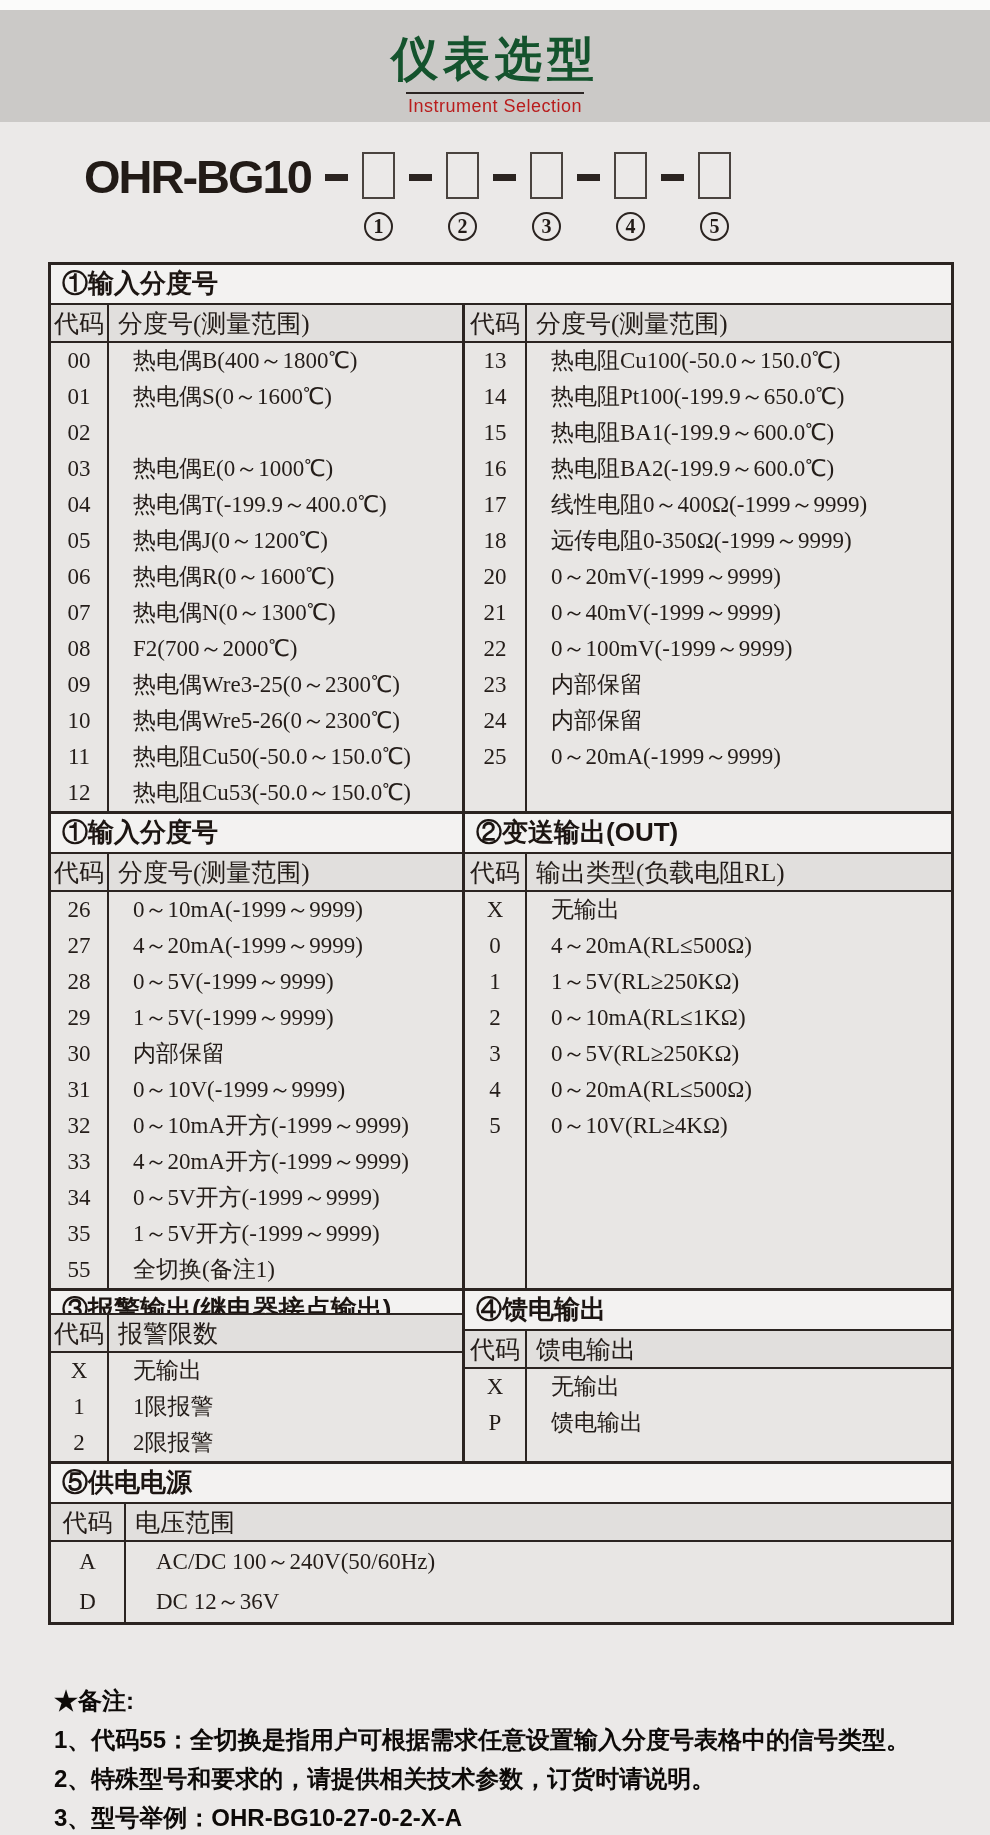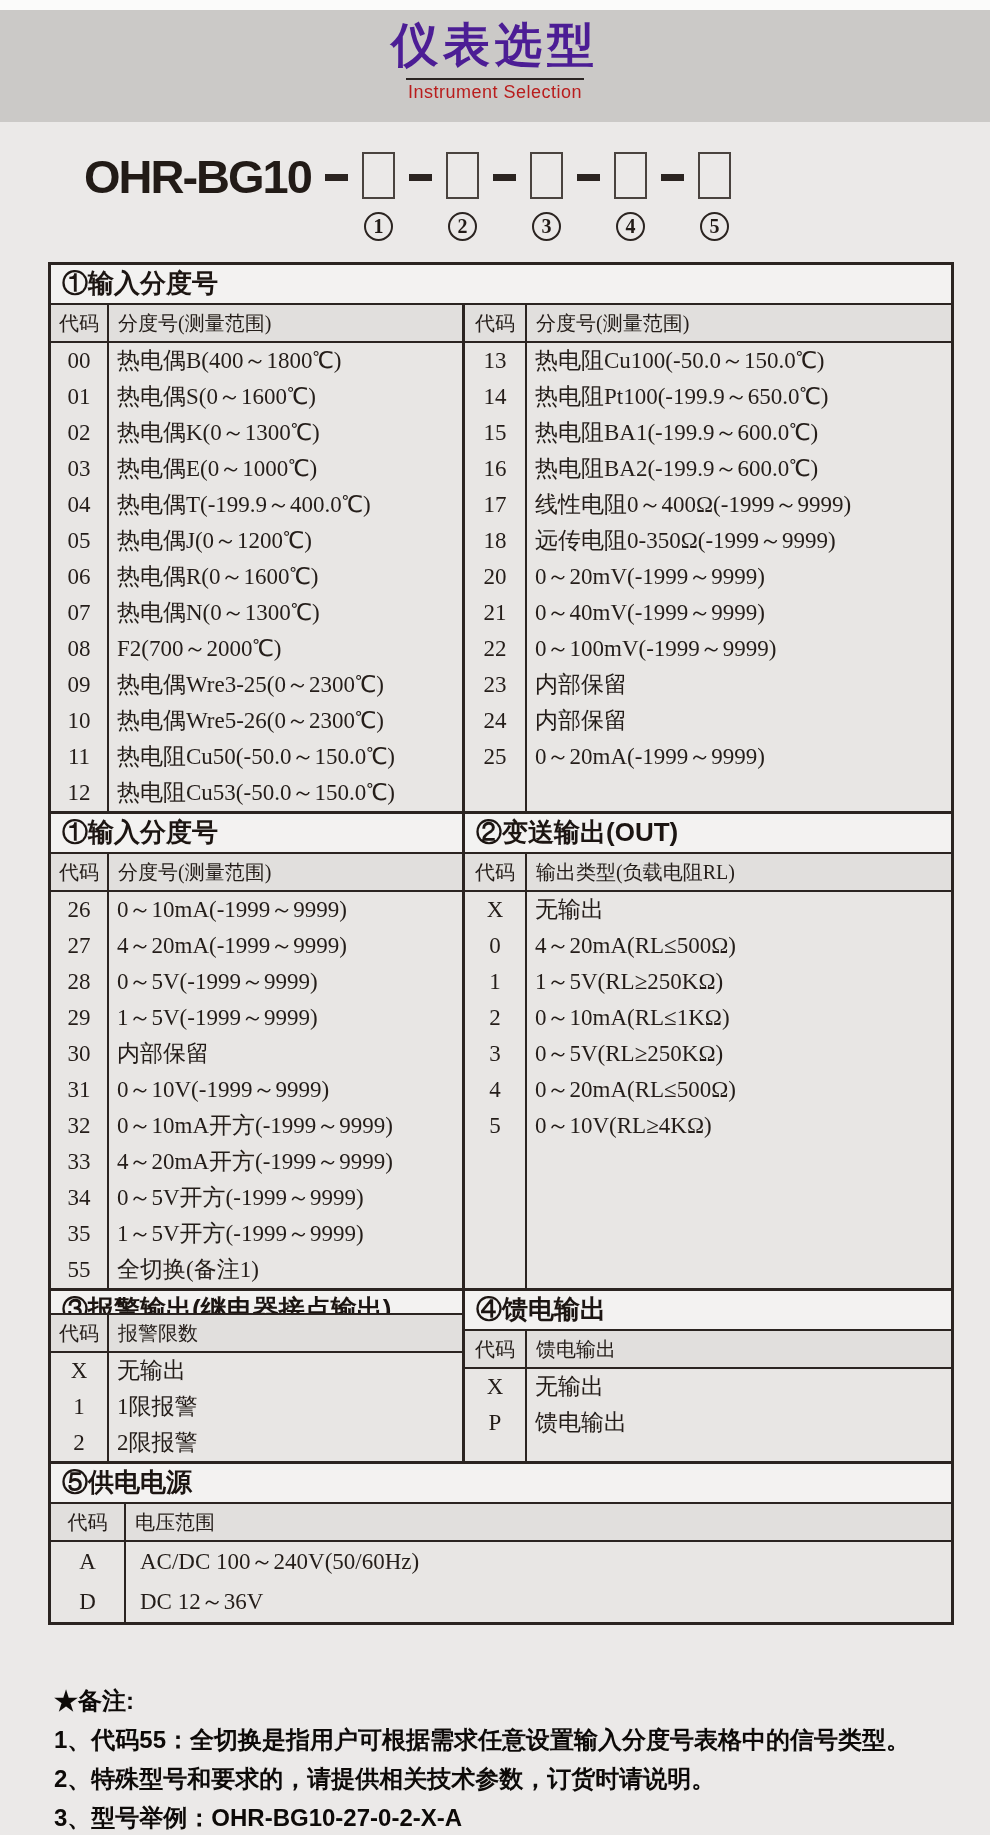--- a/index.html
+++ b/index.html
@@ -5,21 +5,21 @@
   * { margin:0; padding:0; box-sizing:border-box; }
   html,body { background:#ebe9e8; }
   body {
     width:990px; height:1835px; position:relative; overflow:hidden;
     font-family:"Liberation Sans", sans-serif; color:#241d19;
   }
   .topstrip { position:absolute; top:0; left:0; width:990px; height:10px; background:#fbfbfa; }
 
   
   .banner { position:absolute; top:10px; left:0; width:990px; height:112px; background:#cbc9c7; text-align:center; }
-  .banner .title { font-size:47px; font-weight:bold; letter-spacing:5px; padding-top:4px; color:#4c1d95; }
+  .banner .title { font-size:47px; font-weight:bold; letter-spacing:5px; padding-top:18px; color:#14532d; }
   .banner .rule { width:178px; height:2px; background:#2b2523; margin:1px auto 2px auto; }
   .banner .subtitle { font-size:18px; color:#b91c1c; letter-spacing:0.5px; }
 
   
   .model { position:absolute; left:84px; top:152px; display:flex; align-items:flex-start; }
   .model .prefix { font-size:47px; font-weight:bold; letter-spacing:-2px; line-height:50px; color:#221b17; }
   .model .dash { width:23px; height:7px; background:#2b2421; margin:22px 14px 0 14px; }
   .model .slot { display:flex; flex-direction:column; align-items:center; }
   .model .slot-box { width:33px; height:47px; border:2px solid #4a433f; background:transparent; }
   .model .circ {
@@ -42,29 +42,29 @@
   .half.l { width:414px; border-right:3px solid #2b2421; }
   .half.r { flex:1; }
   .half.full { width:100%; }
   .halves.ha { height:506px; }
   .halves.hb { height:474px; }
   .halves.hc { height:170px; }
   .halves.he { height:118px; }
 
   .col-head {
     display:flex; height:38px; border-bottom:2px solid #2b2421; background:#e1dfdd;
-    font-family:"Liberation Serif", serif; font-size:20px; color:#241d19; flex:0 0 auto;
+    font-family:"Liberation Serif", serif; font-size:25px; color:#241d19; flex:0 0 auto;
   }
   .ch-code { width:58px; border-right:2px solid #2b2421; display:flex; align-items:center; justify-content:center; }
   .ch-desc { flex:1; display:flex; align-items:center; padding-left:9px; white-space:nowrap; overflow:hidden; }
   .half.r .ch-code { width:62px; }
   .half.full .ch-code { width:75px; }
 
   .rows { flex:0 0 auto; }
-  .row { display:flex; height:36px; font-family:"Liberation Serif", serif; font-size:23px; color:#241d19; }
+  .row { display:flex; height:36px; font-family:"Liberation Serif", serif; font-size:23px; color:#241d19;gap:16px; }
   .row .code { width:58px; border-right:2px solid #2b2421; text-align:center; line-height:36px; }
   .row .desc { flex:1; padding-left:8px; line-height:36px; white-space:nowrap; overflow:hidden; }
   .half.r .row .code { width:62px; }
   .half.full .row { height:40px; }
   .half.full .row .code { width:75px; line-height:40px; }
   .half.full .row .desc { line-height:40px; padding-left:14px; }
 
   .filler { flex:1 1 auto; display:flex; }
   .filler .fc { width:58px; border-right:2px solid #2b2421; }
   .half.r .filler .fc { width:62px; }
@@ -131,21 +131,20 @@
         <div class="row">
             <div class="code">00</div>
             <div class="desc">热电偶B(400～1800℃)</div>
           </div>
             <div class="row">
             <div class="code">01</div>
             <div class="desc">热电偶S(0～1600℃)</div>
           </div>
             <div class="row">
             <div class="code">02</div>
-            <div class="desc">热电偶K(0～1300℃)</div>
           </div>
             <div class="row">
             <div class="code">03</div>
             <div class="desc">热电偶E(0～1000℃)</div>
           </div>
             <div class="row">
             <div class="code">04</div>
             <div class="desc">热电偶T(-199.9～400.0℃)</div>
           </div>
             <div class="row">

